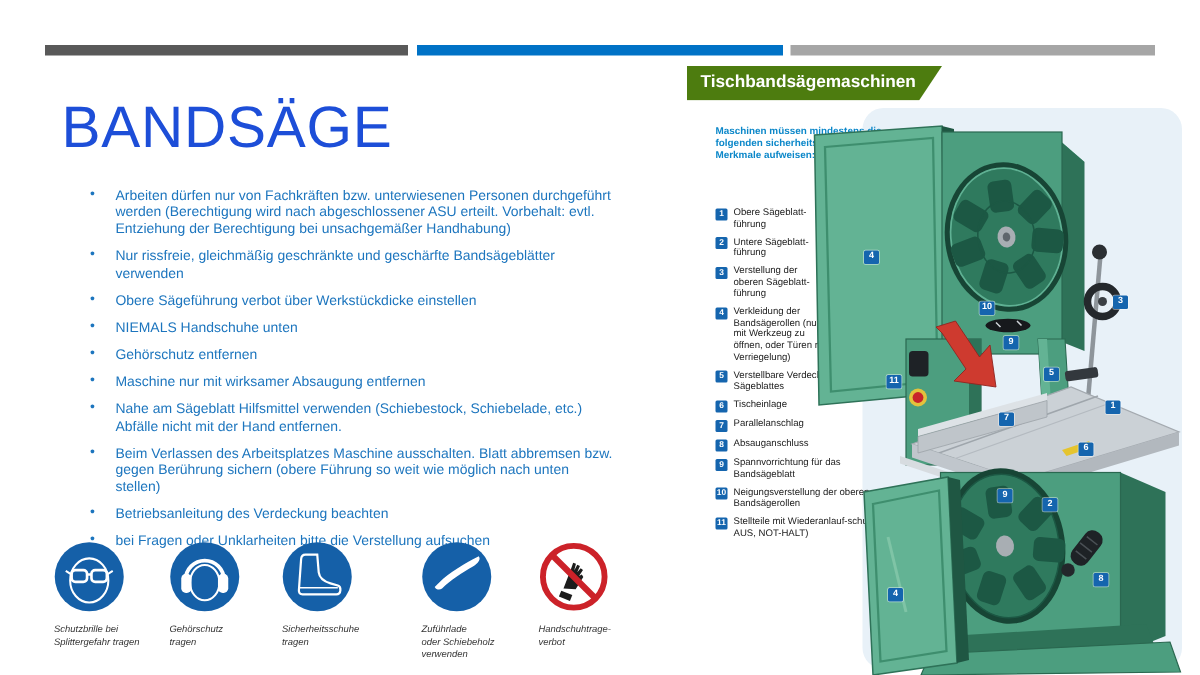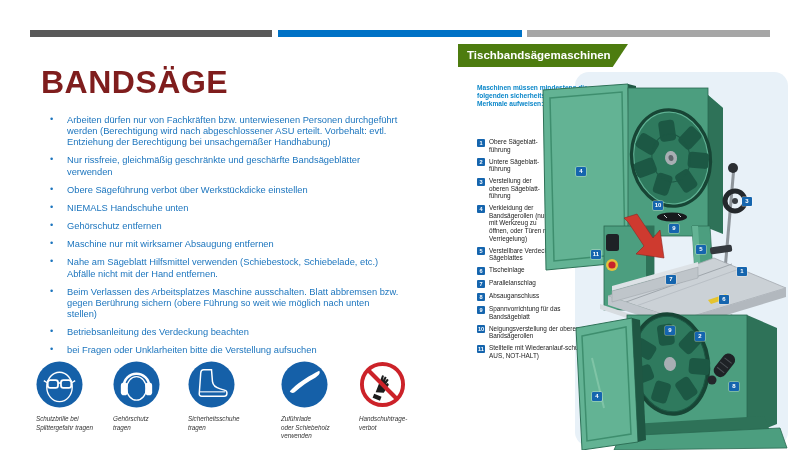--- a/index.html
+++ b/index.html
@@ -6,22 +6,22 @@
   body{font-family:"Liberation Sans",sans-serif;}
   .slide{position:relative;width:800px;height:450px;background:#fff;overflow:hidden;}
 
   
   .bar{position:absolute;top:30px;height:7px;}
   .bar-dark{left:30px;width:242px;background:#595959;}
   .bar-blue{left:278px;width:244px;background:#0072C6;}
   .bar-silver{left:527px;width:243px;background:#A6A6A6;}
 
   
-  .title{position:absolute;left:41px;top:64px;font-size:32px;font-weight:700;color:#7f1d1d;letter-spacing:.5px;}
-  .bullets{position:absolute;left:42px;top:110px;width:352px;margin:5px;padding:0;list-style:none;}
+  .title{position:absolute;left:41px;top:64px;font-size:39px;font-weight:400;color:#1d4ed8;letter-spacing:.5px;}
+  .bullets{position:absolute;left:42px;top:110px;width:352px;margin:15px;padding:0;list-style:none;}
   .bullet-item{position:relative;padding-left:20px;margin-bottom:7px;font-size:9.3px;line-height:1.2;color:#1C75BE;}
   .bullet-item::before{content:"\2022";position:absolute;left:3px;top:-1px;color:#1C75BE;}
 
   
   .icon-item{position:absolute;top:361px;width:82px;}
   .icon-label{display:block;margin-top:3px;font-size:6.3px;font-style:italic;color:#333;line-height:1.35;white-space:pre-line;}
 
   
   .panel-bg{position:absolute;left:575px;top:72px;width:213px;height:374px;background:#E8F1F8;border-radius:14px;}
   .banner{position:absolute;left:458px;top:44px;width:170px;height:23px;background:#4d7c0f;color:#fff;

